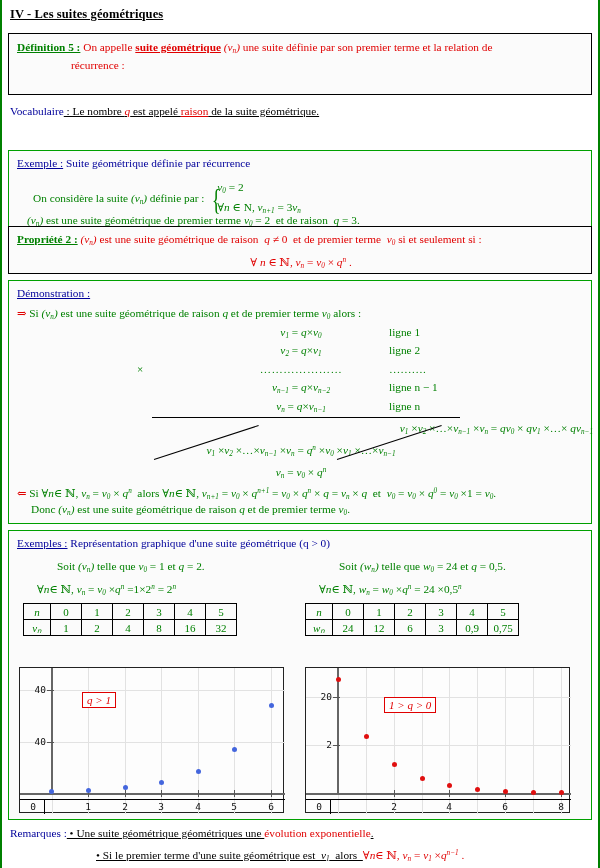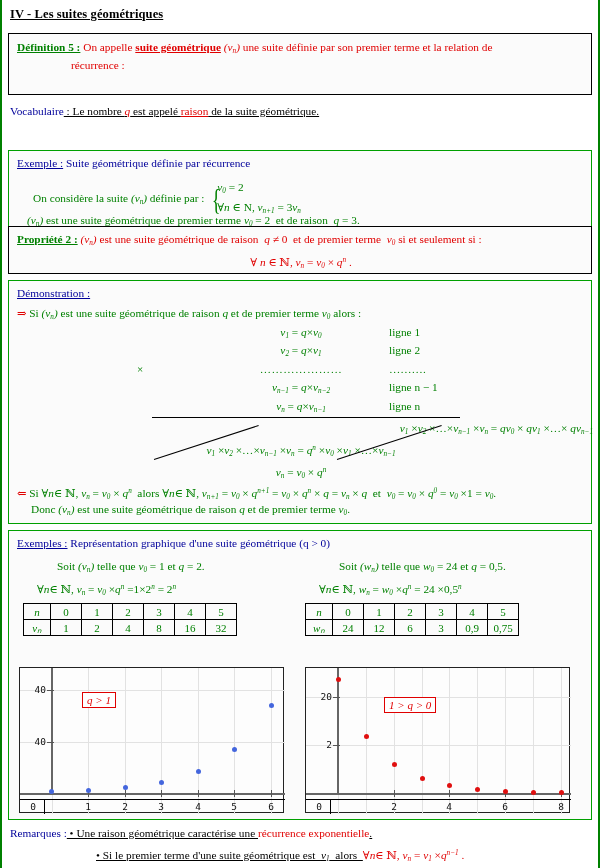--- a/index.html
+++ b/index.html
@@ -503,19 +503,19 @@
       <div class="pt red-pt" style="left:169px; top:119px;"></div>
       <div class="pt red-pt" style="left:197px; top:121px;"></div>
       <div class="pt red-pt" style="left:225px; top:122px;"></div>
       <div class="pt red-pt" style="left:253px; top:122px;"></div>
 
       <div class="qbadge" style="left:78px; top:29px;text-align:center;">1 &gt; q &gt; 0</div>
     </div>
   </div>
 
   <div class="txt" id="rem1">
-    <span class="blue">Remarques :</span><span class="black"> • Une raison géométrique caractérise une </span><span class="red">récurrence exponentielle</span><span class="black">.</span>
+    <span class="blue">Remarques :</span><span class="black"> • Une suite géométrique géométriques une </span><span class="red">évolution exponentielle</span><span class="black">.</span>
   </div>
   <div class="txt" id="rem2">
     <span class="black">• Si le premier terme d'une suite géométrique est&nbsp; <span class="mi">v<sub>1</sub></span>&nbsp; alors&nbsp; </span><span class="red"><span class="mi">∀n</span>∈ ℕ, <span class="mi">v<sub>n</sub></span> = <span class="mi">v<sub>1</sub></span> ×<span class="mi">q<sup>n−1</sup></span> .</span>
   </div>
 
 </div>
 
 </body></html>

